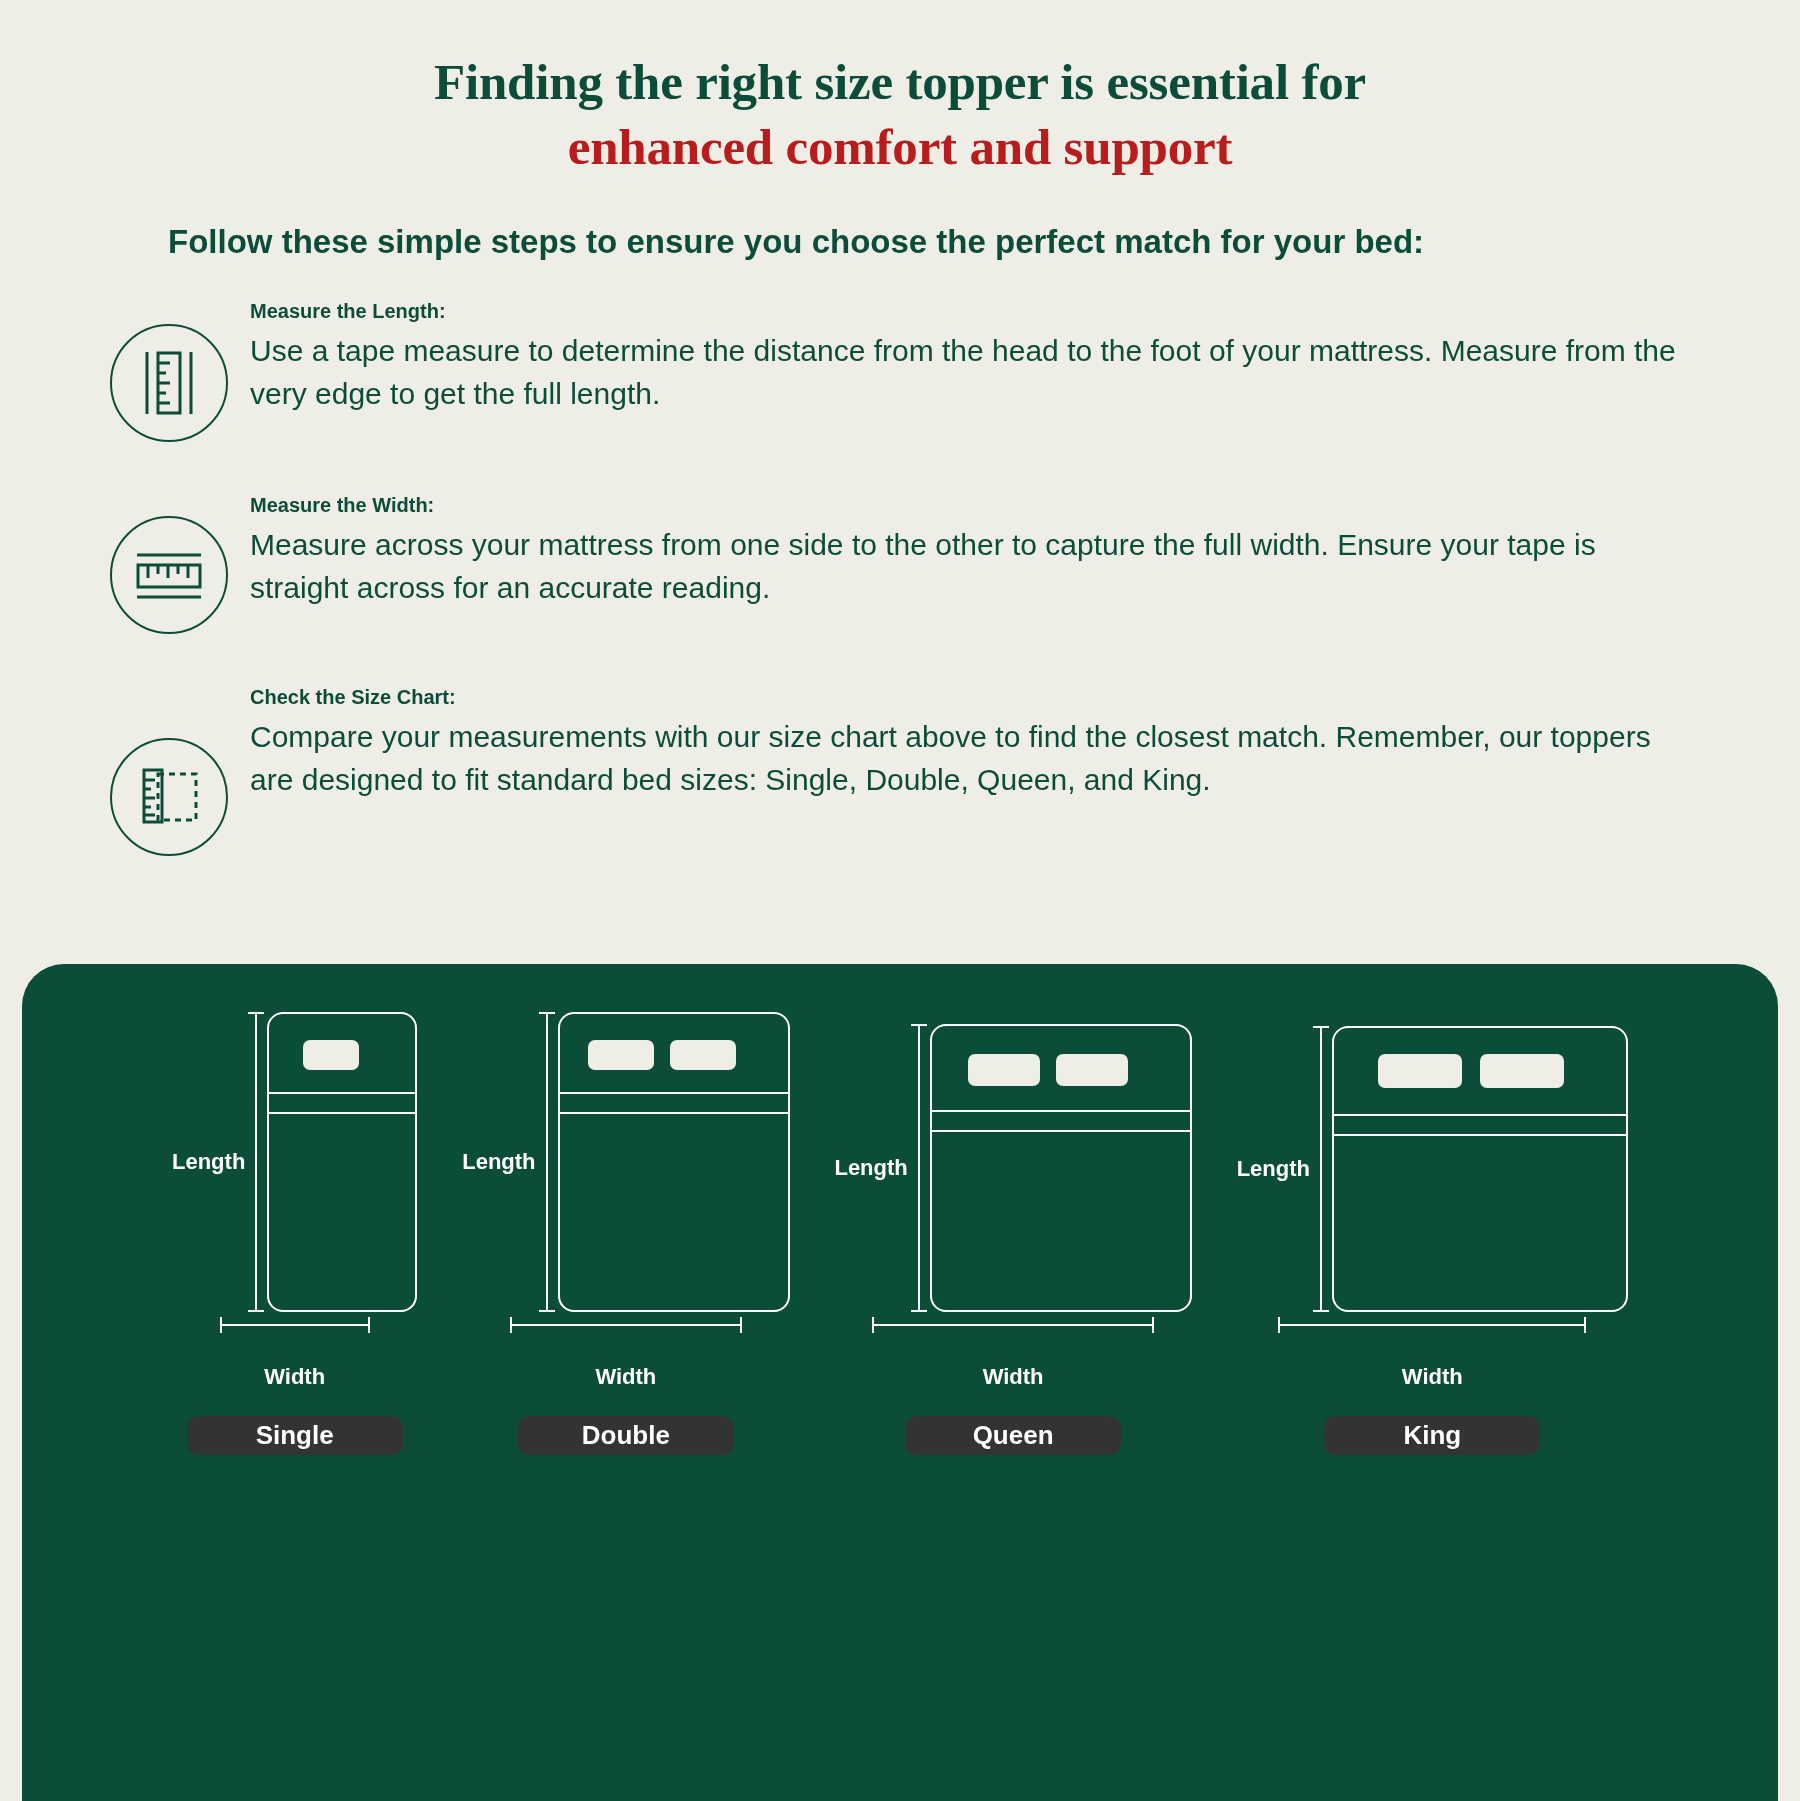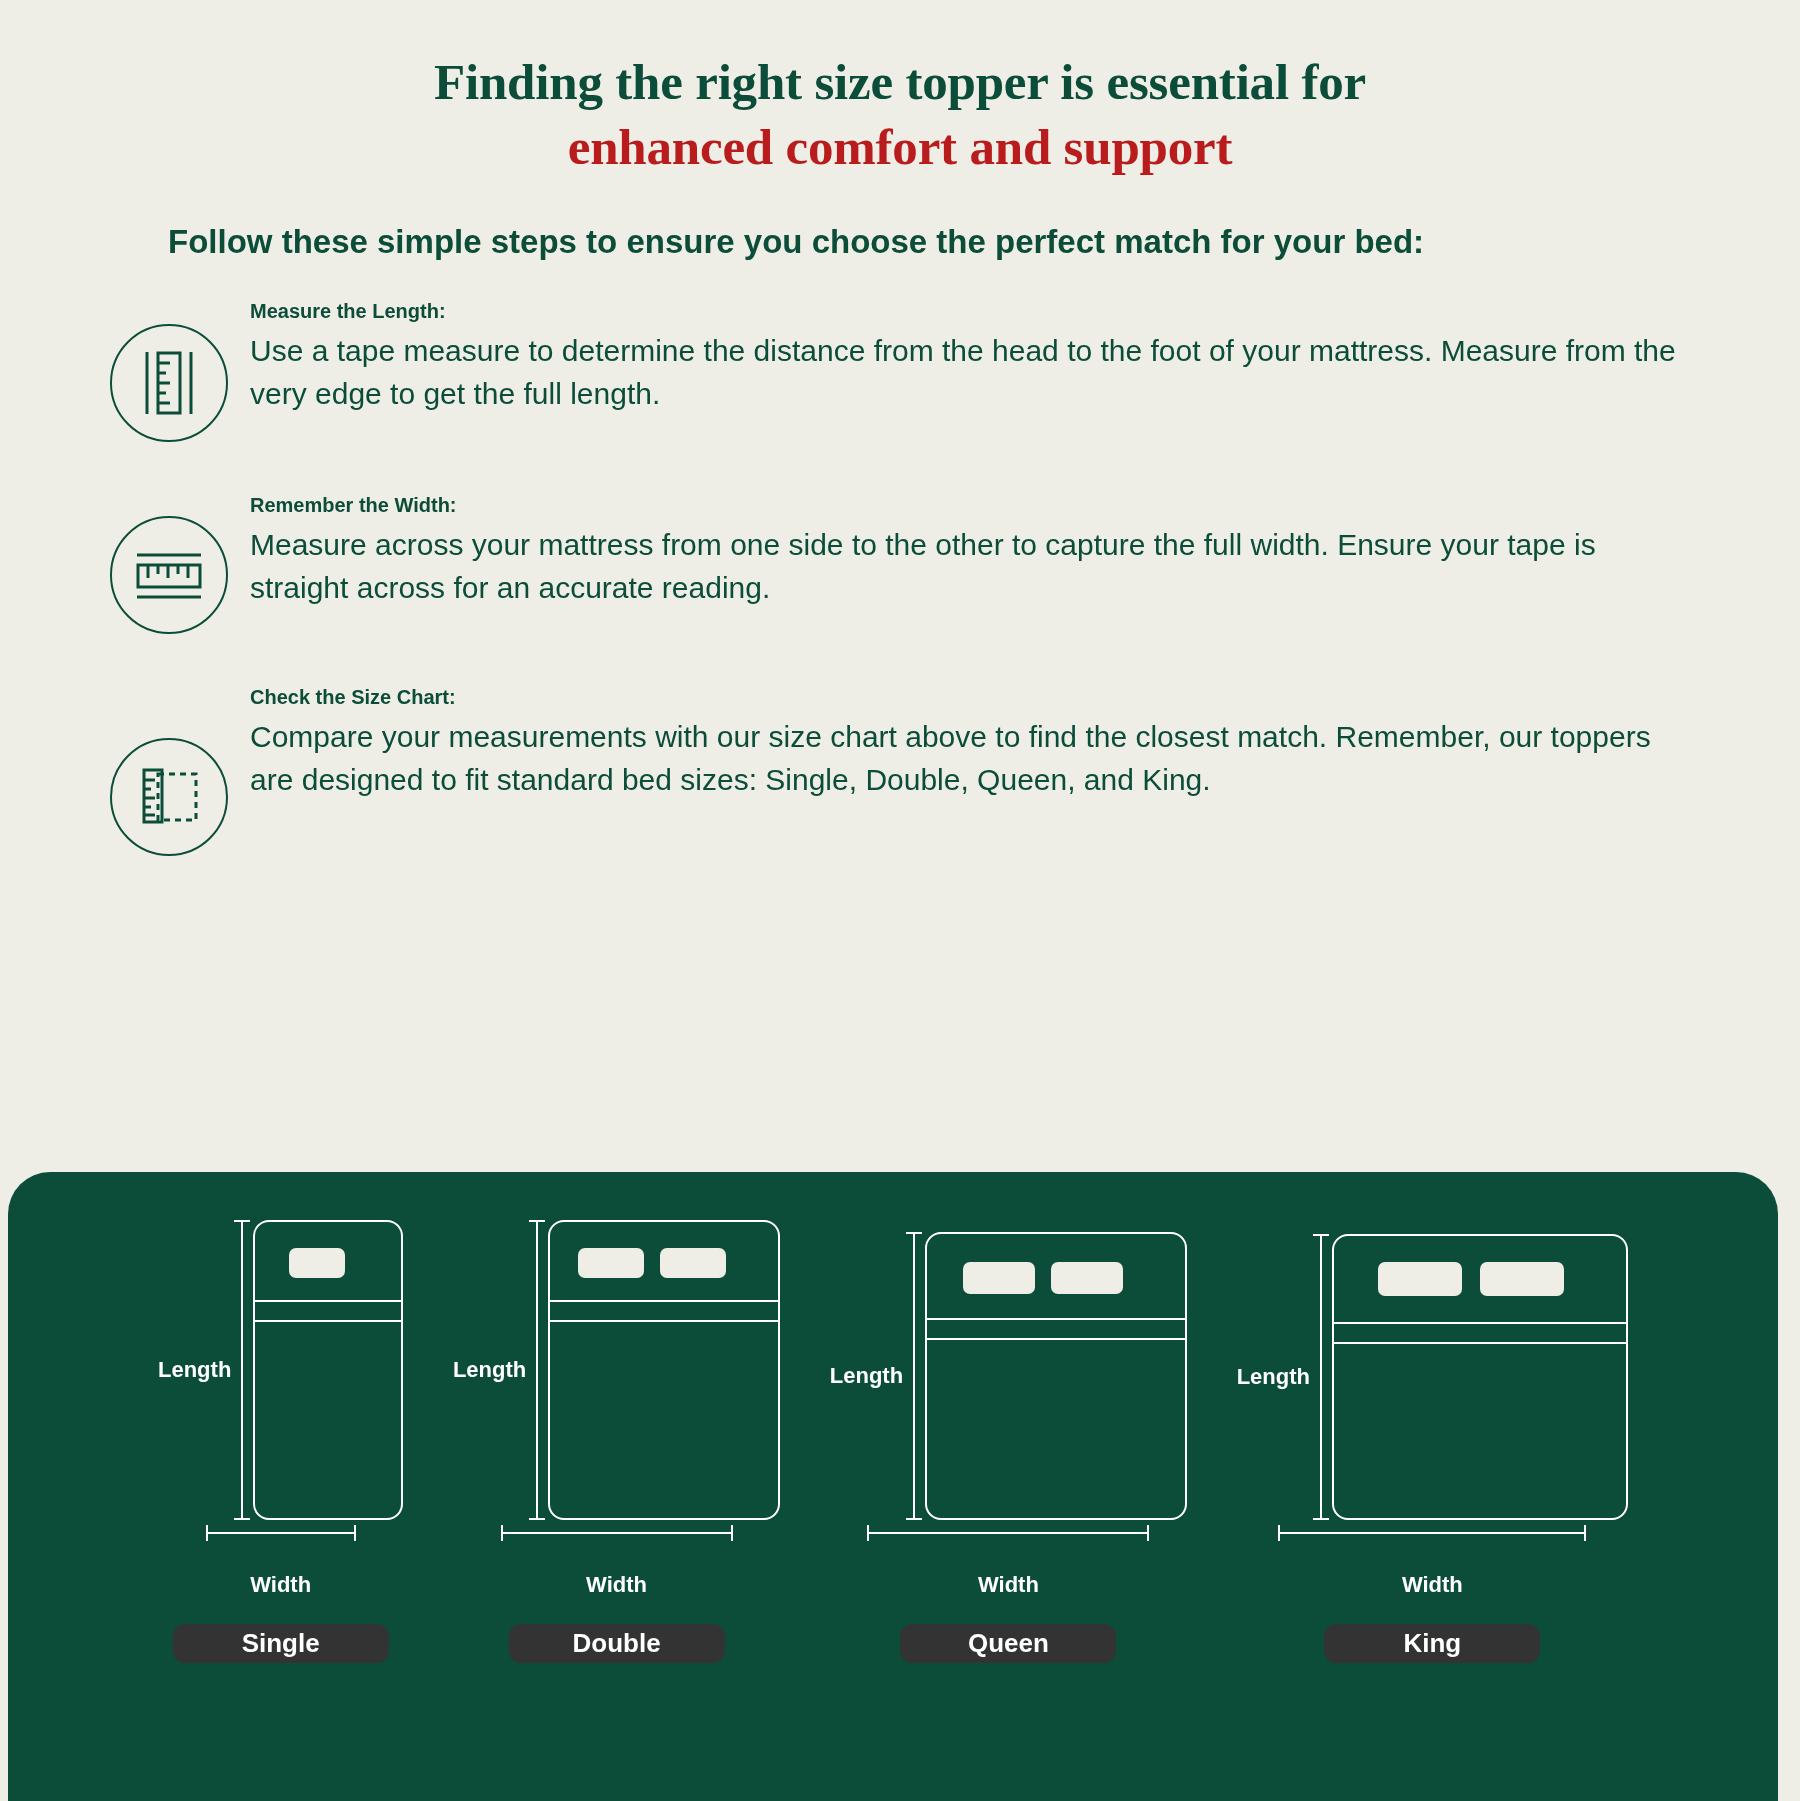--- a/index.html
+++ b/index.html
@@ -69,24 +69,24 @@
     line-height: 1.42;
     font-weight: 500;
   }
   .step--1 .step-icon { margin-top: 28px; }
   .step--2 .step-icon { margin-top: 26px; }
   .step--3 .step-icon { margin-top: 56px; }
 
   
   .panel {
     position: absolute;
-    left: 8px;
+    left: 22px;
     right: 22px;
     bottom: 0;
-    height: 629px;
+    height: 837px;
     background: #0c4d3a;
     border-radius: 42px 42px 0 0;
     overflow: hidden;
   }
   .beds {
     display: flex;
     justify-content: space-between;
     padding: 48px 150px 0 150px;
     align-items: flex-end;
   }
@@ -221,21 +221,21 @@
         <line x1="14" y1="18" x2="14" y2="31" stroke="#0c4d3a" stroke-width="3"></line>
         <line x1="24" y1="18" x2="24" y2="27" stroke="#0c4d3a" stroke-width="3"></line>
         <line x1="34" y1="18" x2="34" y2="31" stroke="#0c4d3a" stroke-width="3"></line>
         <line x1="44" y1="18" x2="44" y2="27" stroke="#0c4d3a" stroke-width="3"></line>
         <line x1="54" y1="18" x2="54" y2="31" stroke="#0c4d3a" stroke-width="3"></line>
         <line x1="3" y1="8" x2="67" y2="8" stroke="#0c4d3a" stroke-width="3"></line>
         <line x1="3" y1="50" x2="67" y2="50" stroke="#0c4d3a" stroke-width="3"></line>
       </svg>
     </div>
     <div class="step-body">
-      <div class="step-title">Remember the Width:</div>
+      <div class="step-title">Measure the Width:</div>
       <div class="step-text">Measure across your mattress from one side to the other to capture the full width. Ensure your tape is straight across for an accurate reading.</div>
     </div>
   </div>
 
   <div class="step step--3">
     <div class="step-icon">
       <svg width="66" height="66" viewBox="0 0 66 66" aria-hidden="true">
         <rect x="22" y="10" width="38" height="46" fill="none" stroke="#0c4d3a" stroke-width="3" stroke-dasharray="6 5"></rect>
         <rect x="8" y="6" width="18" height="52" fill="none" stroke="#0c4d3a" stroke-width="3"></rect>
         <line x1="8" y1="16" x2="19" y2="16" stroke="#0c4d3a" stroke-width="3"></line>

